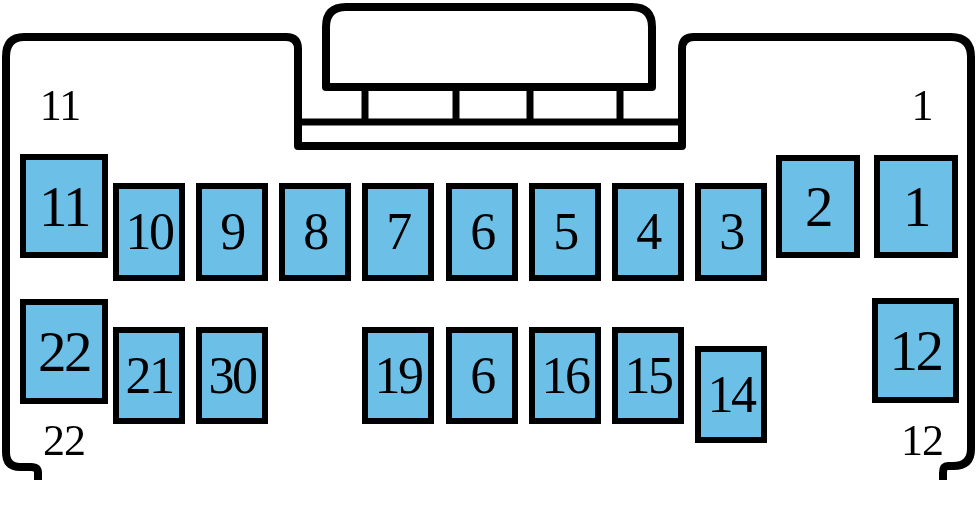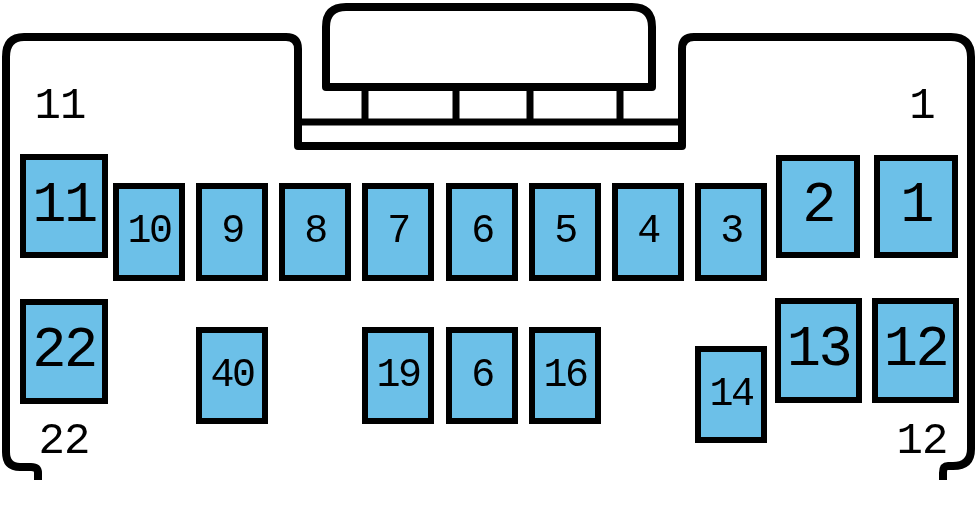--- a/index.html
+++ b/index.html
@@ -5,36 +5,36 @@
   html, body {
     margin: 0;
     padding: 0;
     background: #ffffff;
   }
   .stage {
     position: relative;
     width: 980px;
     height: 480px;
     background: #ffffff;
-    font-family: Liberation Mono, monospace;
+    font-family: Liberation Serif, serif;
     overflow: hidden;
   }
   .outline-svg {
     position: absolute;
     inset: 0;
   }
   .pin {
     position: absolute;
     box-sizing: border-box;
     background: #6CC0E8;
     border: 6px solid #000000;
     display: flex;
     align-items: center;
     justify-content: center;
-    font-size: 40px;
+    font-size: 52px;
     letter-spacing: -2.5px;
     color: #000000;
     line-height: 1;
     white-space: nowrap;
   }
   .pin.large {
     font-size: 57px;
   }
   .corner-label {
     position: absolute;
@@ -80,21 +80,22 @@
   <div class="pin" style="left:279px;top:183px;width:72px;height:98px">8</div>
   <div class="pin" style="left:362px;top:183px;width:72px;height:98px">7</div>
   <div class="pin" style="left:446px;top:183px;width:72px;height:98px">6</div>
   <div class="pin" style="left:529px;top:183px;width:72px;height:98px">5</div>
   <div class="pin" style="left:612px;top:183px;width:72px;height:98px">4</div>
   <div class="pin" style="left:695px;top:183px;width:72px;height:98px">3</div>
   <div class="pin large" style="left:776px;top:155px;width:84px;height:103px">2</div>
   <div class="pin large" style="left:874px;top:155px;width:84px;height:103px">1</div>
 
   <div class="pin large" style="left:20px;top:299px;width:88px;height:105px">22</div>
-  <div class="pin" style="left:196px;top:327px;width:72px;height:97px">40</div>
+  <div class="pin" style="left:113px;top:327px;width:72px;height:97px">21</div>
+  <div class="pin" style="left:196px;top:327px;width:72px;height:97px">30</div>
   <div class="pin" style="left:362px;top:327px;width:72px;height:97px">19</div>
   <div class="pin" style="left:446px;top:327px;width:72px;height:97px">6</div>
   <div class="pin" style="left:529px;top:327px;width:72px;height:97px">16</div>
+  <div class="pin" style="left:612px;top:327px;width:72px;height:97px">15</div>
   <div class="pin" style="left:695px;top:346px;width:72px;height:97px">14</div>
-  <div class="pin large" style="left:775px;top:298px;width:87px;height:105px">13</div>
   <div class="pin large" style="left:872px;top:298px;width:87px;height:105px">12</div>
 
 </div>
 
 </body></html>

